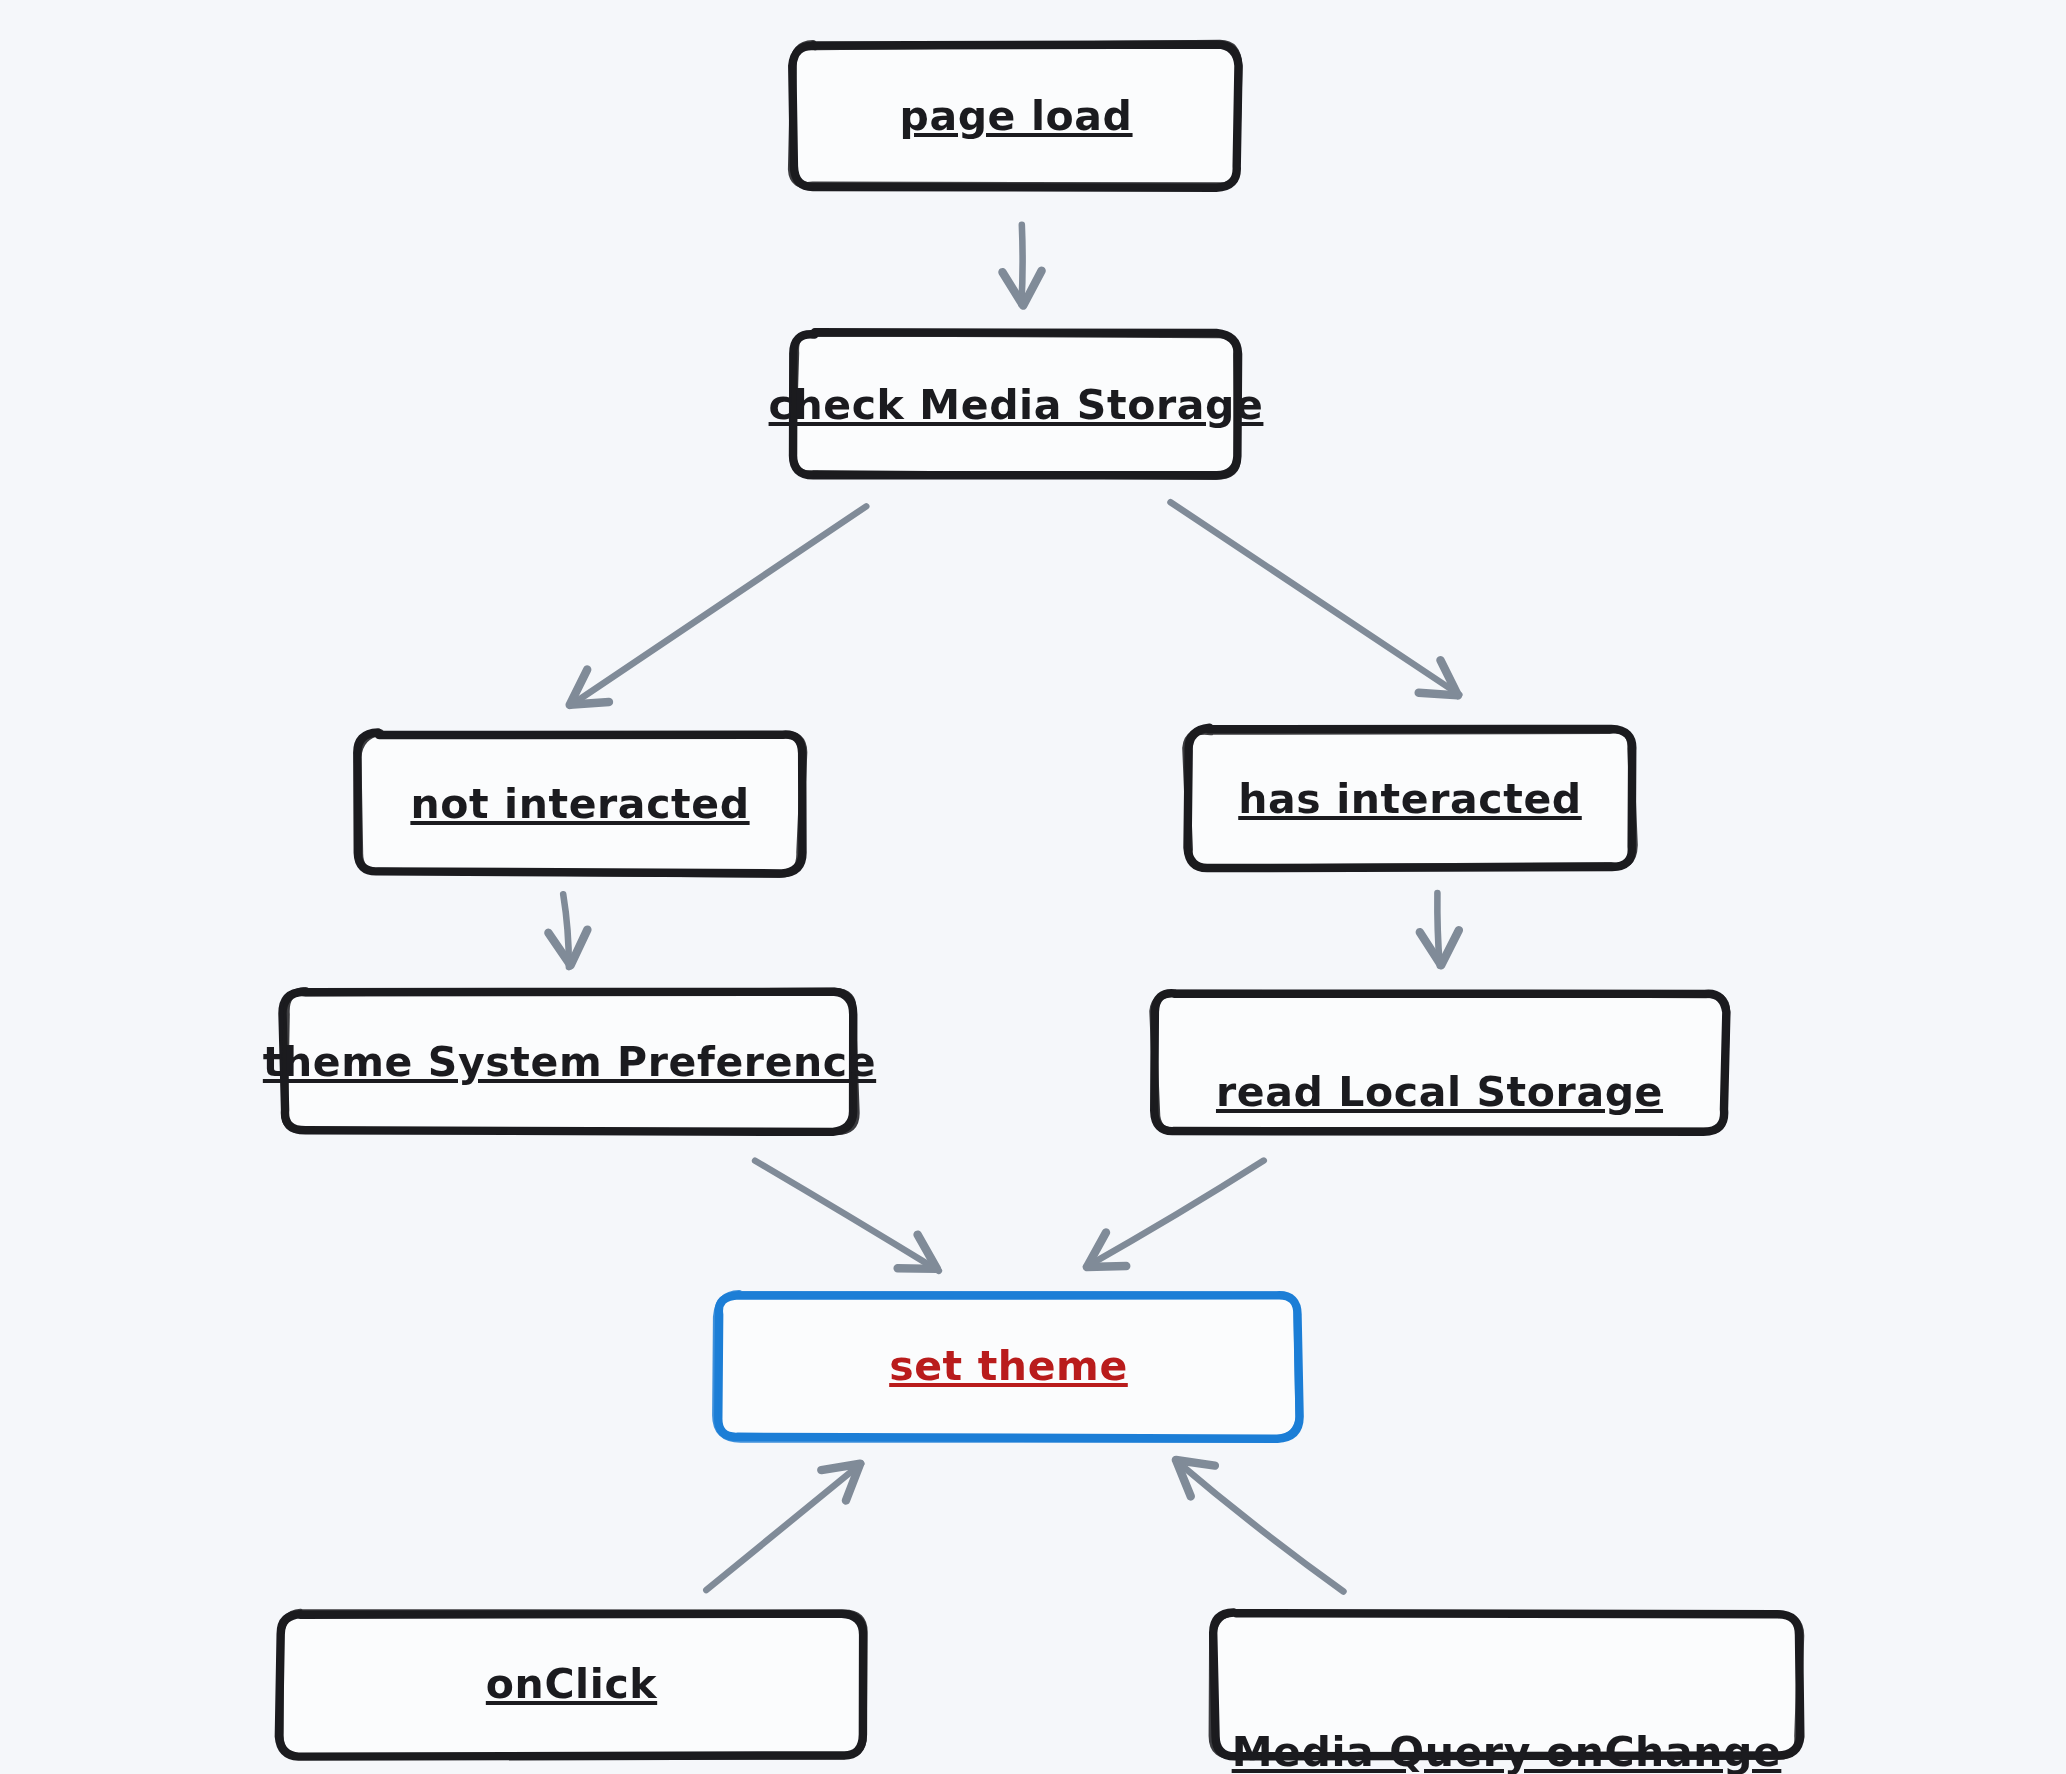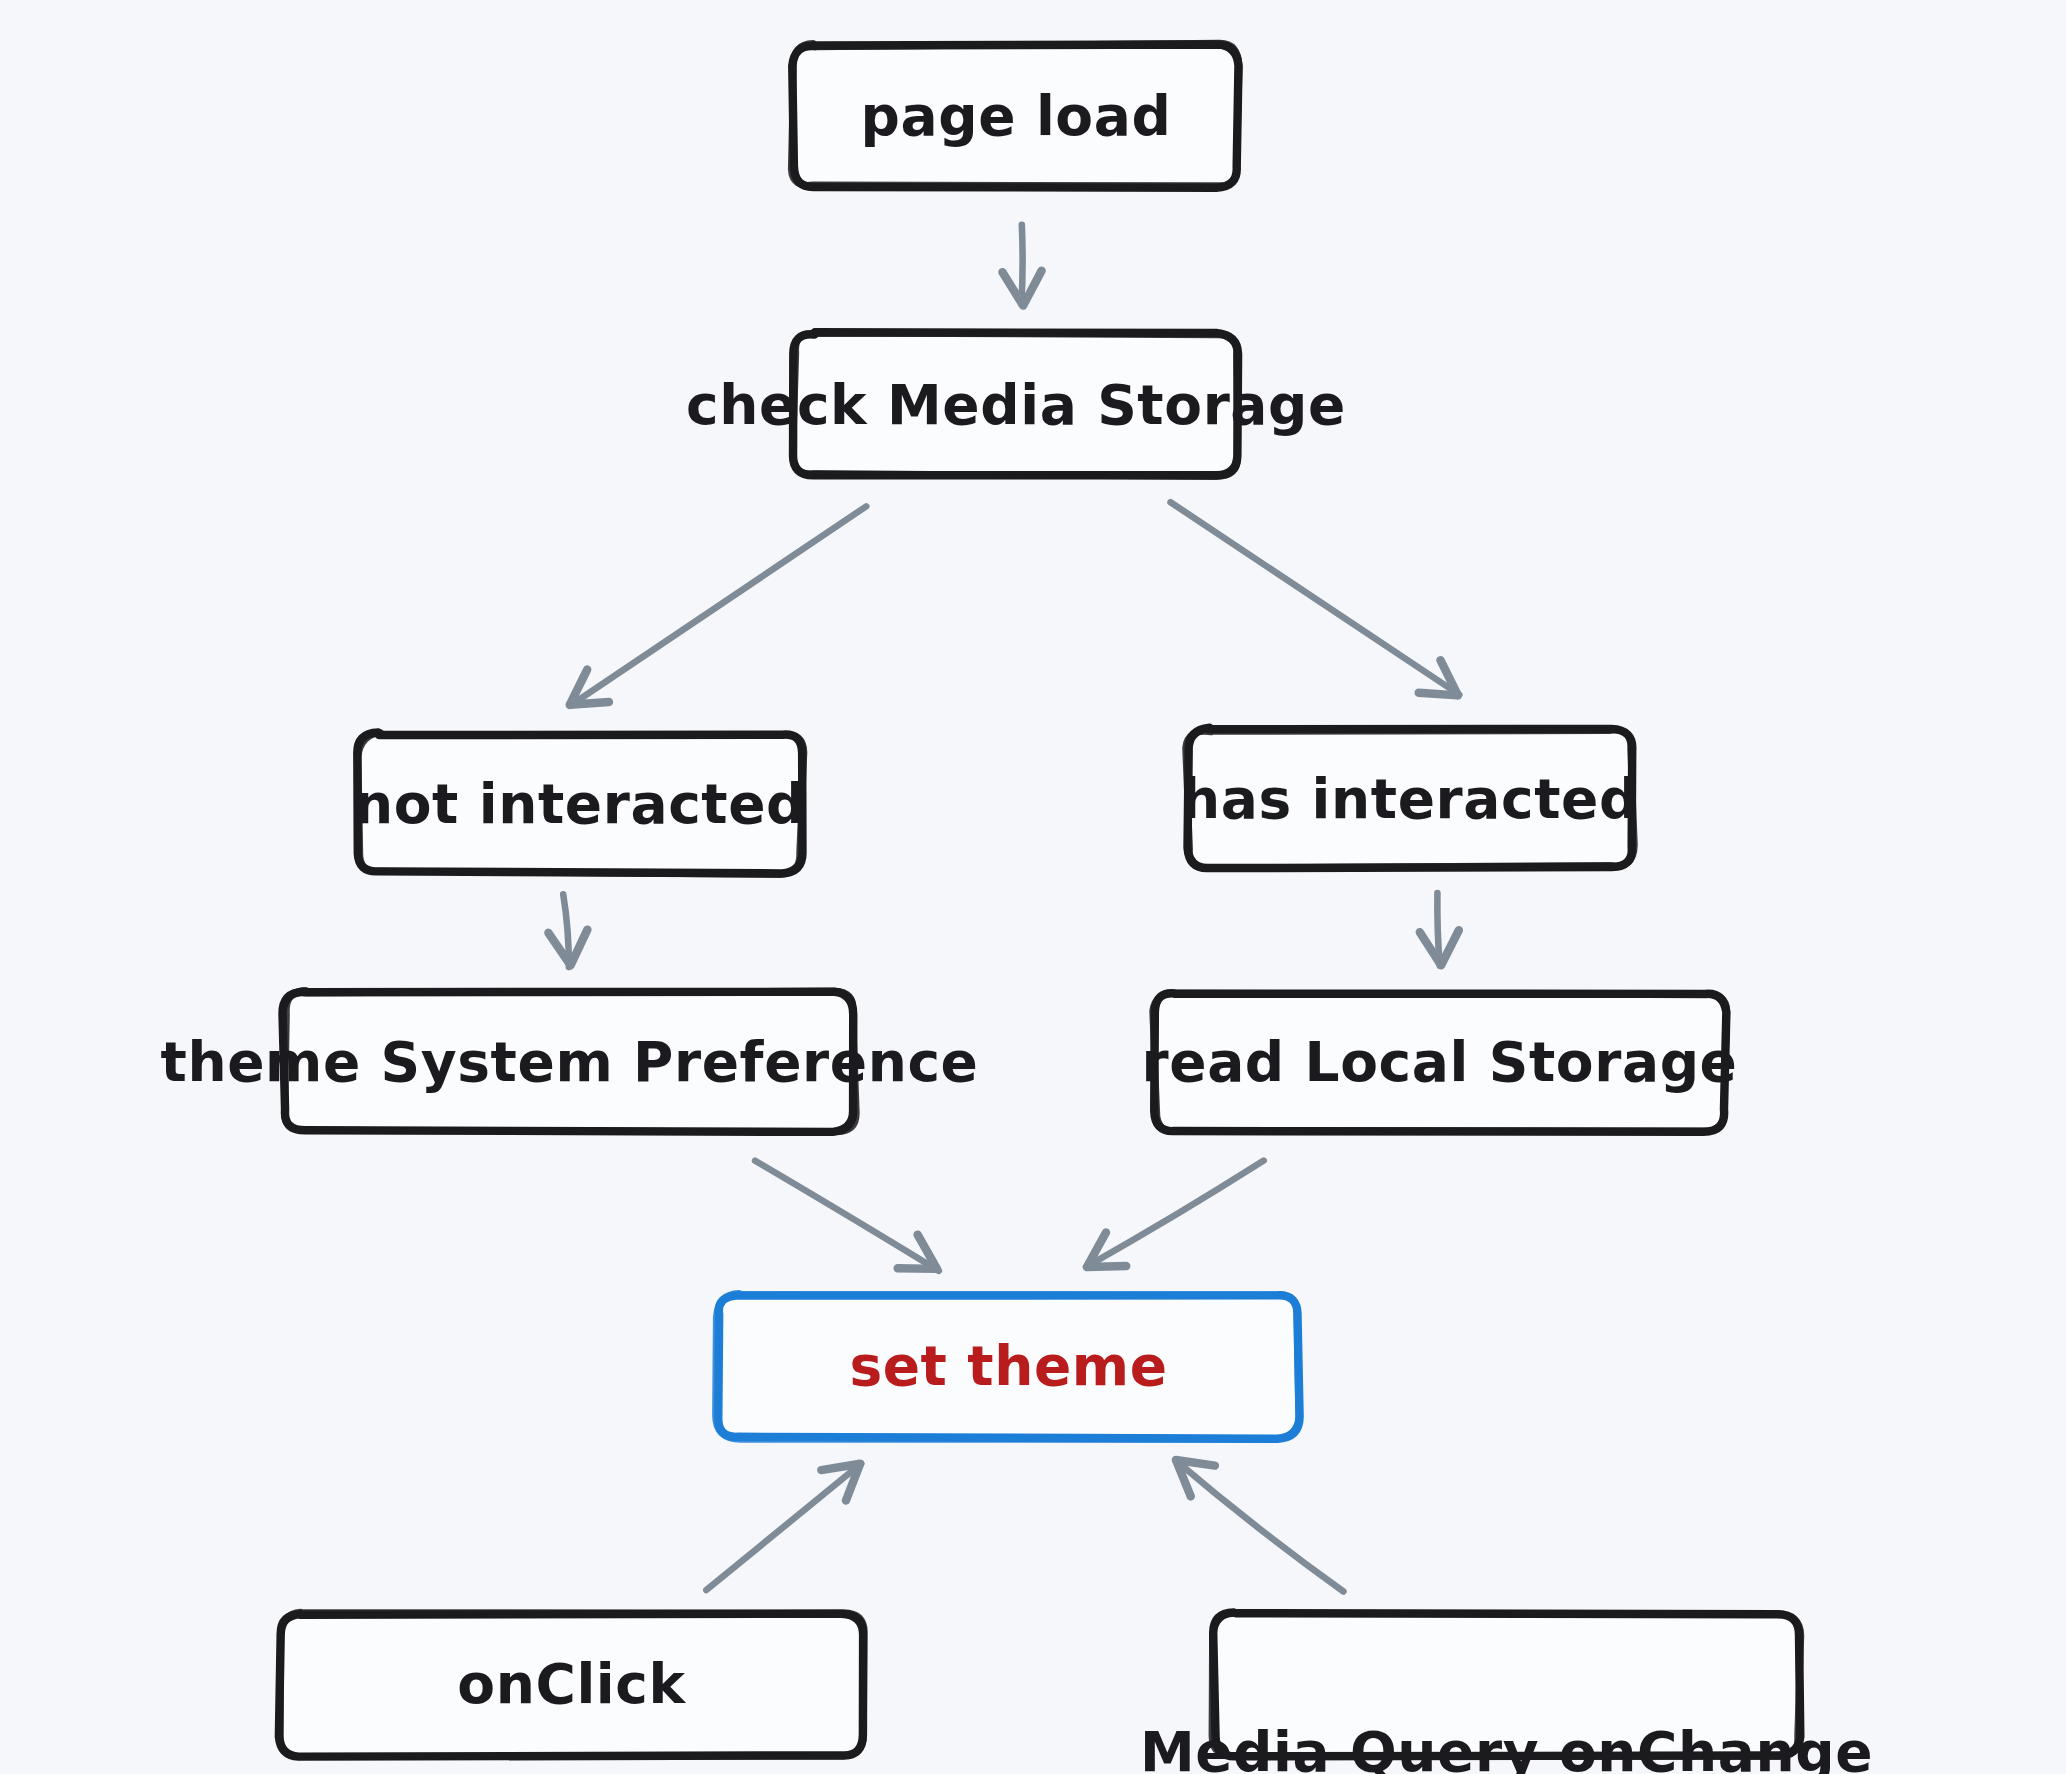--- a/index.html
+++ b/index.html
@@ -28,25 +28,26 @@
     height: 1775px;
   }
   .node-label {
     position: absolute;
     display: flex;
     align-items: center;
     justify-content: center;
     text-align: center;
     font-family: "DejaVu Sans", sans-serif;
     font-weight: 700;
-    font-size: 55px;
+    font-size: 41px;
     letter-spacing: 0.6px;
     color: #1b1b1f;
     white-space: nowrap;
     pointer-events: none;
+    text-decoration: underline;
     -webkit-font-smoothing: antialiased;
   }
   .node-label.accent { color: #b91c1c; }
   .node-hit {
     position: absolute;
     cursor: pointer;
     background: transparent;
   }
 </style>
 </head>
@@ -146,21 +147,21 @@
       <div class="node-label" style="left: 794px; top: 45px; width: 444px; height: 142px;">page load</div>
       <div class="node-hit" style="left: 794px; top: 45px; width: 444px; height: 142px;"></div>
       <div class="node-label" style="left: 794px; top: 334px; width: 444px; height: 142px;">check Media Storage</div>
       <div class="node-hit" style="left: 794px; top: 334px; width: 444px; height: 142px;"></div>
       <div class="node-label" style="left: 358px; top: 734px; width: 444px; height: 139px;">not interacted</div>
       <div class="node-hit" style="left: 358px; top: 734px; width: 444px; height: 139px;"></div>
       <div class="node-label" style="left: 1188px; top: 729px; width: 444px; height: 139px; text-align: center;">has interacted</div>
       <div class="node-hit" style="left: 1188px; top: 729px; width: 444px; height: 139px;"></div>
       <div class="node-label" style="left: 284px; top: 992px; width: 571px; height: 139px;">theme System Preference</div>
       <div class="node-hit" style="left: 284px; top: 992px; width: 571px; height: 139px;"></div>
-      <div class="node-label" style="left: 1154px; top: 992px; width: 571px; height: 139px;">read Local Storage</div>
+      <div class="node-label" style="left: 1154px; top: 1022px; width: 571px; height: 139px;">read Local Storage</div>
       <div class="node-hit" style="left: 1154px; top: 992px; width: 571px; height: 139px;"></div>
       <div class="node-label accent" style="left: 718px; top: 1295px; width: 581px; height: 142px;">set theme</div>
       <div class="node-hit" style="left: 718px; top: 1295px; width: 581px; height: 142px;"></div>
       <div class="node-label" style="left: 279px; top: 1613px; width: 585px; height: 142px;">onClick</div>
       <div class="node-hit" style="left: 279px; top: 1613px; width: 585px; height: 142px;"></div>
       <div class="node-label" style="left: 1214px; top: 1681px; width: 585px; height: 142px;">Media Query onChange</div>
       <div class="node-hit" style="left: 1214px; top: 1613px; width: 585px; height: 142px;"></div>
     </div>
 
 </div>

